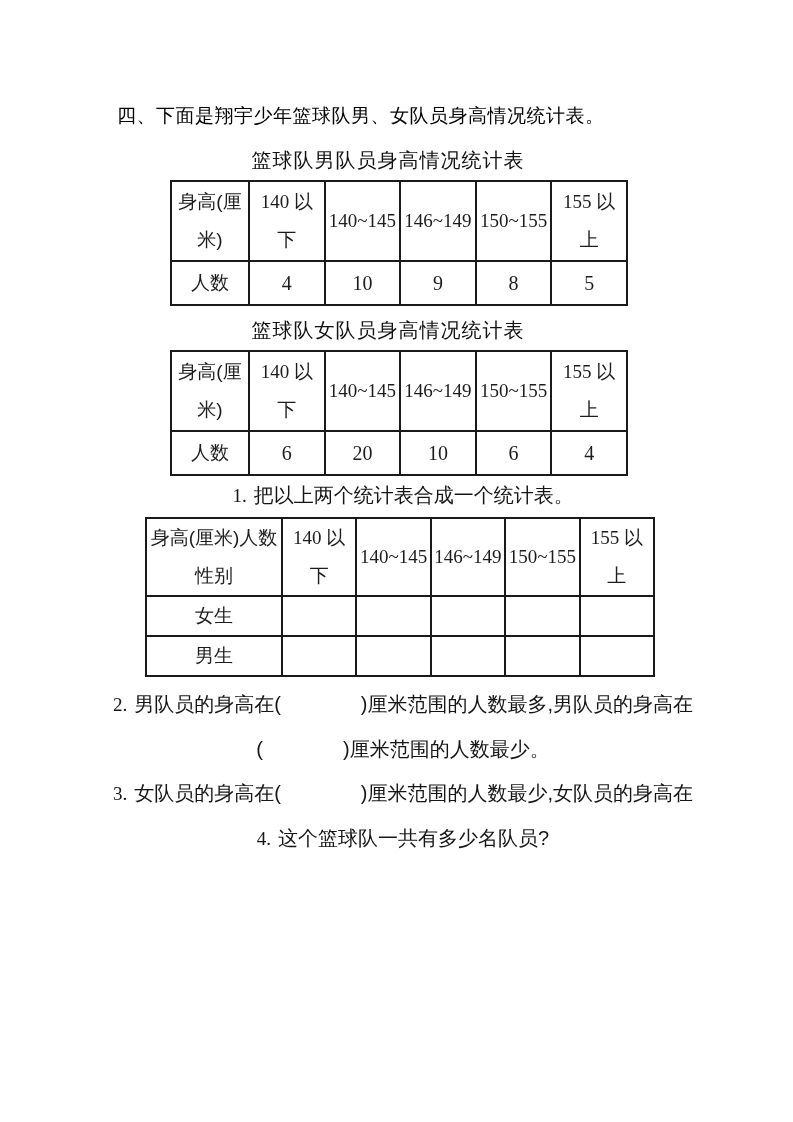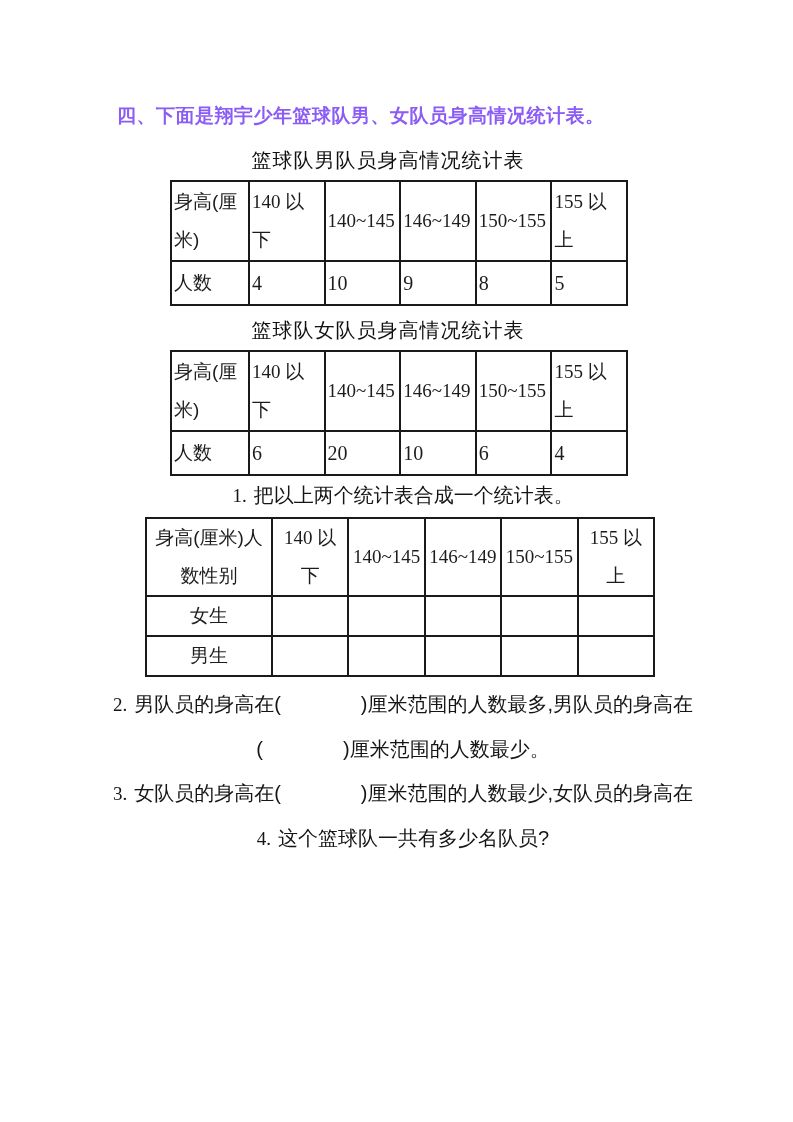--- a/index.html
+++ b/index.html
@@ -16,43 +16,43 @@
   .content {
     position: absolute;
     top: 104px;
     left: 103px;
     width: 600px;
   }
   .section-heading {
     margin-left: 14px;
     margin-bottom: 20px;
     font-size: 19px;
-    font-weight: bold;
+    font-weight: normal;
     line-height: 24px;
-    color: #8b5cf6;
+    color: #000000;
     letter-spacing: 0.5px;
     white-space: nowrap;
   }
   .table-block { margin-left: 67px; width: 436px; }
   .table-title {
     font-size: 20px;
     line-height: 24px;
     text-align: center;
     margin-bottom: 8px;
     letter-spacing: 1px;
     color: #111;
   }
   table.stat {
     border-collapse: collapse;
     table-layout: fixed;
     width: 458px;
   }
   table.stat td {
     border: 2px solid #1a1a1a;
-    text-align: left;
+    text-align: center;
     vertical-align: middle;
     padding: 0 2px;
     overflow: hidden;
   }
   table.stat .col-stub { width: 78px; }
   table.stat tr.hdr td { height: 80px; font-size: 19px; line-height: 38px; }
   table.stat tr.data td { height: 44px; }
   .cjk { font-size: 19px; }
   .rangecell, .numcell {
     font-family: "Liberation Serif", "DejaVu Serif", serif;
@@ -64,21 +64,21 @@
     width: 510px;
     margin-left: 42px;
   }
   table.combined td {
     border: 2px solid #1a1a1a;
     text-align: center;
     vertical-align: middle;
     padding: 0 2px;
     overflow: hidden;
   }
-  table.combined .col-stub { width: 126px; }
+  table.combined .col-stub { width: 136px; }
   table.combined tr.hdr td { height: 78px; font-size: 19px; line-height: 38px; }
   table.combined tr.data td { height: 40px; font-size: 19px; }
   .q {
     font-size: 20px;
     line-height: 26px;
     white-space: pre-wrap;
     color: #151515;
     text-align: center;
   }
   .qnum {

